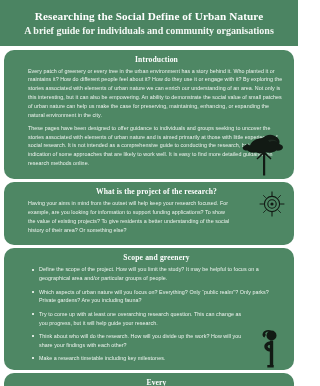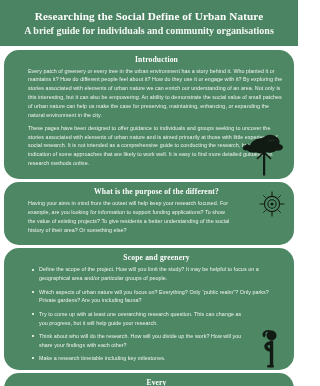--- a/index.html
+++ b/index.html
@@ -41,21 +41,21 @@
     line-height:1.25;
   }
   
   .body{
     padding:4px 4px 0 4px;
     box-sizing:border-box;
   }
   .panel{
     position:relative;
     background:#4e8764;
-    border-radius:15px;
+    border-radius:10px;
     padding:5px 9px 7px 24px;
     margin-bottom:3px;
     box-sizing:border-box;
     overflow:hidden;
   }
   .panel-title{
     margin:0 0 3px 0;
     text-align:center;
     font-family:"Liberation Serif", serif;
     font-weight:bold;
@@ -119,21 +119,21 @@
           <path d="M25 46.5h2.2V22h-2.2z"></path>
           <path d="M26 22l-7.5 7.5.9.9L26 24.6l6.6 5.8.9-.9z"></path>
           <path d="M26.2 24.6l5.6 4.6.6-.8-5.6-4.5z" opacity=".9"></path>
           <path d="M12 16.5c1.5-4.1 6.4-7.2 12.5-7.4 2.6-3 7.4-4.2 11.4-2.7 4.4 1.6 6.6 5.3 5.4 8.6 2.6.6 4.1 2.3 3.6 4-.5 1.9-3.4 3-6.7 2.6-2.3 1.9-6.3 2.6-9.9 1.6-2.9 1.6-7.2 1.6-10.3 0-3.1 1-6.8.3-8.4-1.7-2.3.3-4.4-.6-4.8-2.1-.4-1.6 1.2-3.2 3.8-3.7-.1-.4 0-.6.4-1z"></path>
           <path d="M30 11c3.5-1.2 7.6-.4 9.3 1.8-2.4-.9-5.6-1-7.9.2z" fill="#2a3a2e" opacity=".5"></path>
         </g>
       </svg>
     </div>
 
     <div class="panel">
-      <div class="panel-title">What is the purpose of the different?</div>
+      <div class="panel-title">What is the project of the research?</div>
       <p class="ptext" style="width:80%;">Having your aims in mind from the outset will help keep your research focused. For example, are you looking for information to support funding applications? To show the value of existing projects? To give residents a better understanding of the social history of their area? Or something else?</p>
       <svg class="deco deco-target" viewBox="0 0 28 28">
         <g fill="none" stroke="#121a14" stroke-width="1.1">
           <circle cx="14" cy="14" r="7.6"></circle>
           <circle cx="14" cy="14" r="4.2"></circle>
           <path d="M14 1.6v4.3M14 22.1v4.3M1.6 14h4.3M22.1 14h4.3"></path>
           <path d="M5.2 5.2l2.6 2.6M22.8 5.2l-2.6 2.6M5.2 22.8l2.6-2.6M22.8 22.8l-2.6-2.6" stroke-width=".85"></path>
         </g>
         <circle cx="14" cy="14" r="1.6" fill="#121a14"></circle>
       </svg>

